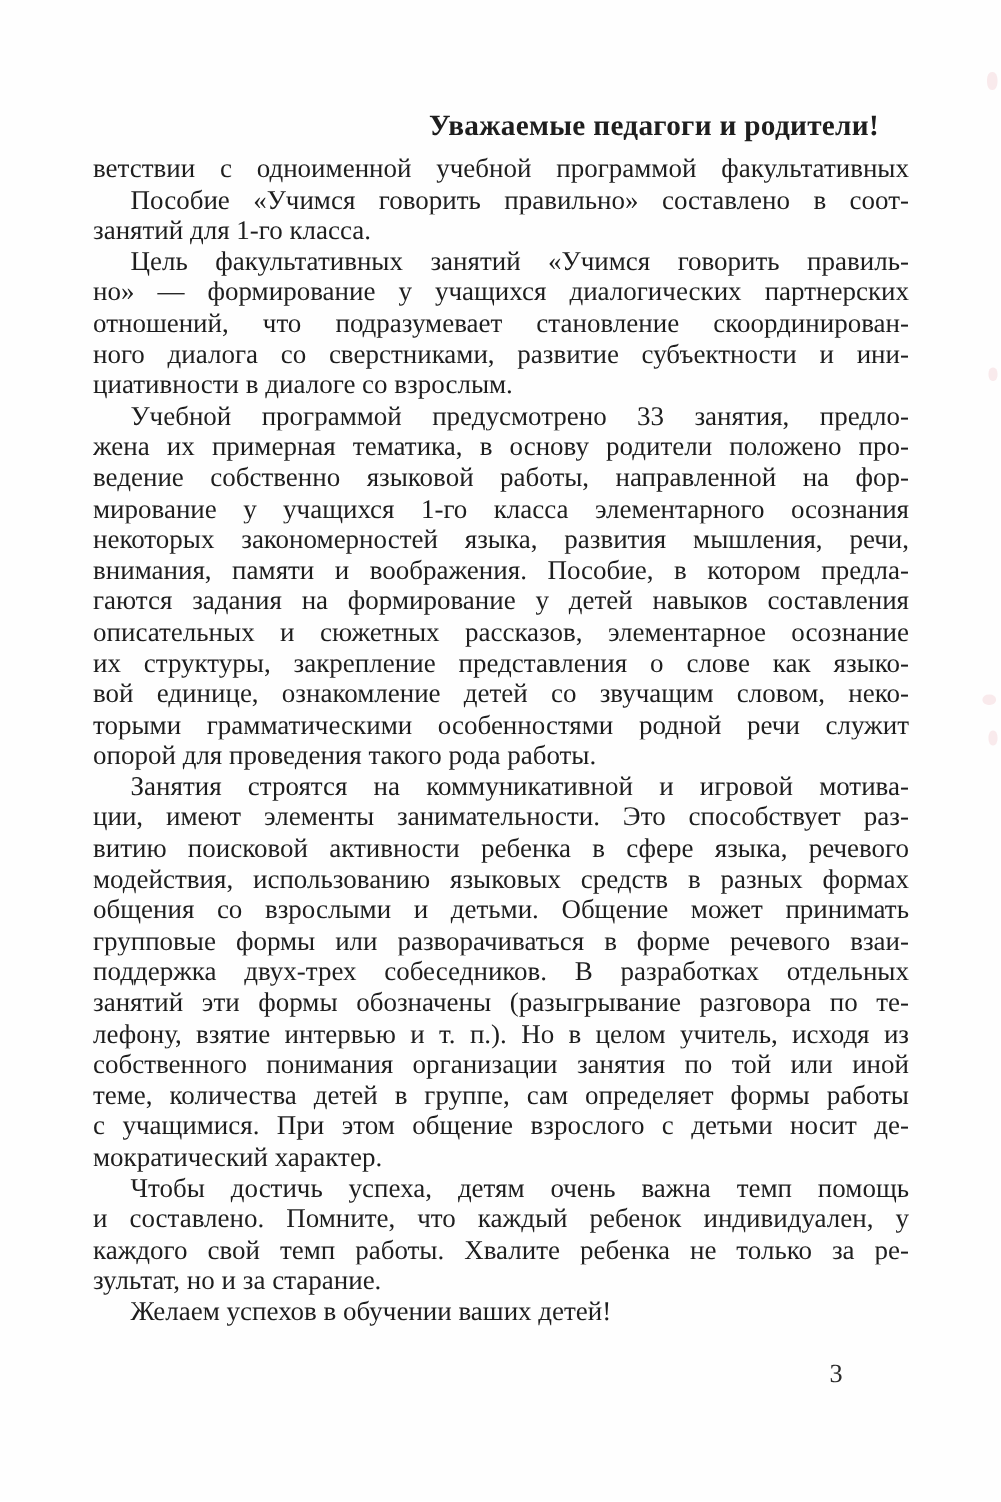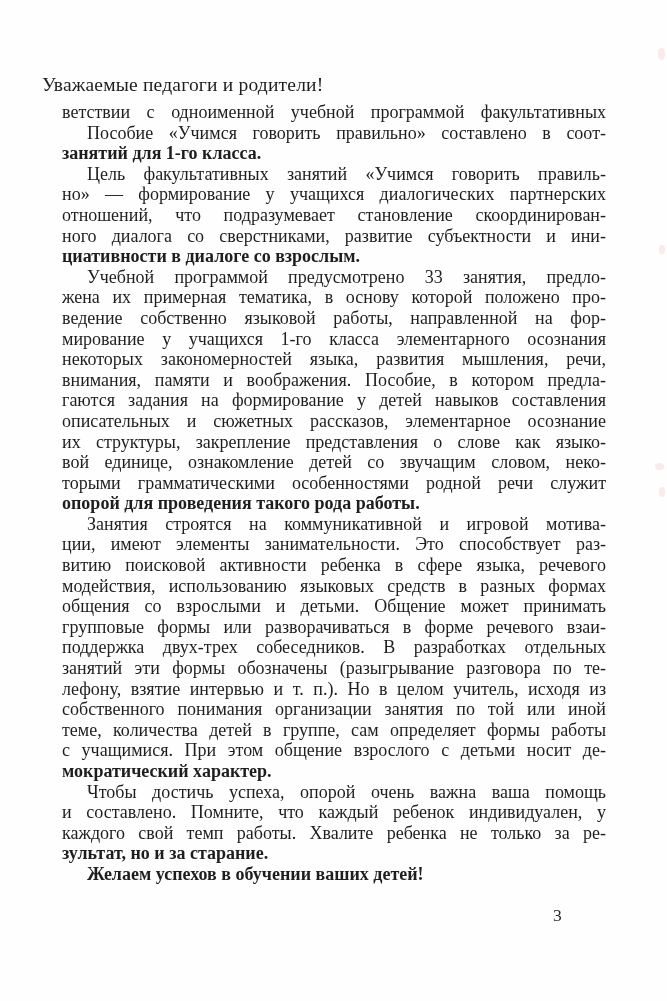--- a/index.html
+++ b/index.html
@@ -16,37 +16,37 @@
   .text-block {
     position: absolute;
     left: 62px;
     top: 72px;
     width: 544px;
   }
   .title {
     position: relative;
     left: -20px;
     font-size: 19.5px;
-    font-weight: normal;
-    text-align: left;
+    font-weight: bold;
+    text-align: right;
     line-height: 25px;
     margin-bottom: 5px;
     letter-spacing: 0.2px;
   }
   .paragraph { margin: 0; }
   .line {
     font-size: 18px;
     line-height: 20.6px;
     height: 20.6px;
     text-align: justify;
     text-align-last: justify;
     overflow: hidden;
   }
   .line.first { text-indent: 25px; }
-  .line.last { text-align: left; text-align-last: left; font-weight: bold; }
+  .line.last { text-align: left; text-align-last: left; }
   .page-number {
     position: absolute;
     top: 905px;
     left: 553px;
     font-size: 17.5px;
     color: #2a2a2a;
   }
   .artifact {
     position: absolute;
     border-radius: 45%;
@@ -71,21 +71,21 @@
         </div>
         <div class="paragraph">
           <div class="line first">Цель факультативных занятий «Учимся говорить правиль-</div>
           <div class="line">но» — формирование у учащихся диалогических партнерских</div>
           <div class="line">отношений, что подразумевает становление скоординирован-</div>
           <div class="line">ного диалога со сверстниками, развитие субъектности и ини-</div>
           <div class="line last">циативности в диалоге со взрослым.</div>
         </div>
         <div class="paragraph">
           <div class="line first">Учебной программой предусмотрено 33 занятия, предло-</div>
-          <div class="line">жена их примерная тематика, в основу которой положено про-</div>
+          <div class="line">жена их примерная тематика, в основу родители положено про-</div>
           <div class="line">ведение собственно языковой работы, направленной на фор-</div>
           <div class="line">мирование у учащихся 1-го класса элементарного осознания</div>
           <div class="line">некоторых закономерностей языка, развития мышления, речи,</div>
           <div class="line">внимания, памяти и воображения. Пособие, в котором предла-</div>
           <div class="line">гаются задания на формирование у детей навыков составления</div>
           <div class="line">описательных и сюжетных рассказов, элементарное осознание</div>
           <div class="line">их структуры, закрепление представления о слове как языко-</div>
           <div class="line">вой единице, ознакомление детей со звучащим словом, неко-</div>
           <div class="line">торыми грамматическими особенностями родной речи служит</div>
           <div class="line last">опорой для проведения такого рода работы.</div>
@@ -99,21 +99,21 @@
           <div class="line">групповые формы или разворачиваться в форме речевого взаи-</div>
           <div class="line">поддержка двух-трех собеседников. В разработках отдельных</div>
           <div class="line">занятий эти формы обозначены (разыгрывание разговора по те-</div>
           <div class="line">лефону, взятие интервью и т. п.). Но в целом учитель, исходя из</div>
           <div class="line">собственного понимания организации занятия по той или иной</div>
           <div class="line">теме, количества детей в группе, сам определяет формы работы</div>
           <div class="line">с учащимися. При этом общение взрослого с детьми носит де-</div>
           <div class="line last">мократический характер.</div>
         </div>
         <div class="paragraph">
-          <div class="line first">Чтобы достичь успеха, опорой очень важна ваша помощь</div>
+          <div class="line first">Чтобы достичь успеха, детям очень важна темп помощь</div>
           <div class="line">и составлено. Помните, что каждый ребенок индивидуален, у</div>
           <div class="line">каждого свой темп работы. Хвалите ребенка не только за ре-</div>
           <div class="line last">зультат, но и за старание.</div>
         </div>
         <div class="paragraph">
           <div class="line first last">Желаем успехов в обучении ваших детей!</div>
         </div>
       </div>
   </div>
 

